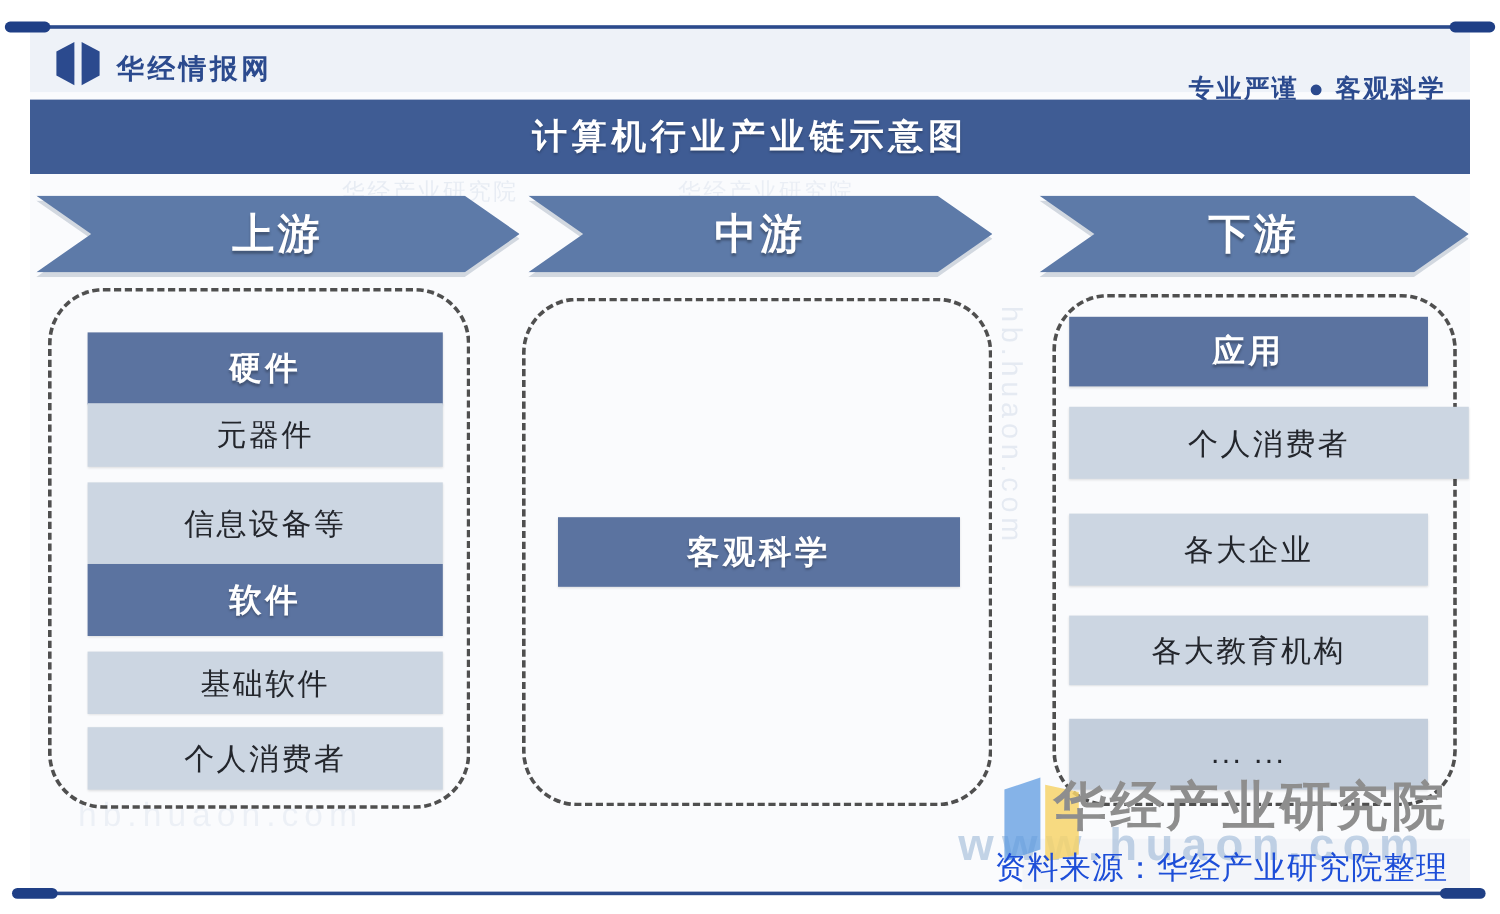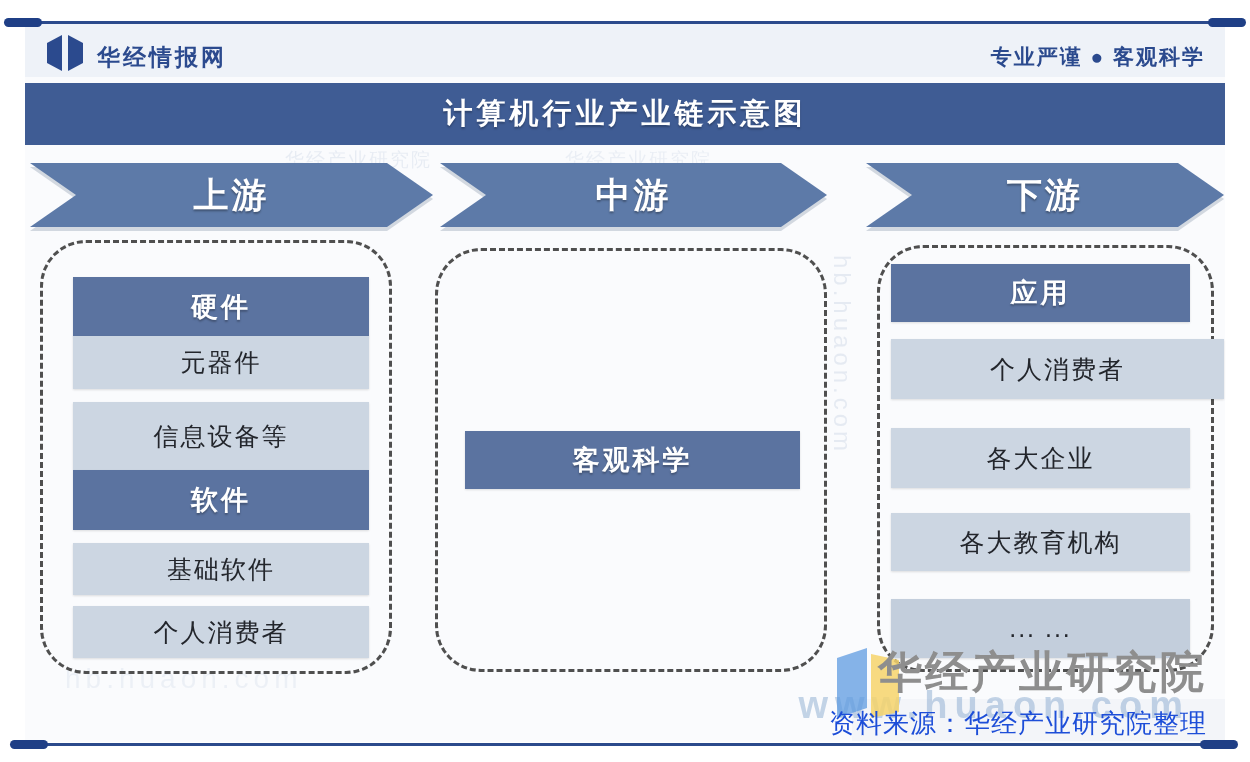--- a/index.html
+++ b/index.html
@@ -18,21 +18,21 @@
 
   
   .band-header { position:absolute; left:25px; top:24px; width:1200px; height:53px; background:#eef2f8; }
   .band-main   { position:absolute; left:25px; top:77px; width:1200px; height:665px; background:#fafbfd; }
 
   .brand-text {
     position:absolute; left:97px; top:42px; height:30px; line-height:30px;
     font-size:23px; font-weight:bold; color:#2b4a8e; letter-spacing:3px;
   }
   .tagline {
-    position:absolute; right:45px; top:42px; height:30px; line-height:30px;
+    position:absolute; right:45px; top:60px; height:30px; line-height:30px;
     font-size:21px; font-weight:bold; color:#2b4a8e; letter-spacing:2px;
   }
 
   
   .title-bar {
     position:absolute; left:25px; top:83px; width:1200px; height:62px;
     background:#3f5c94; display:flex; align-items:center; justify-content:center;
   }
   .title-bar span {
     color:#ffffff; font-size:29px; font-weight:bold; letter-spacing:4px;

